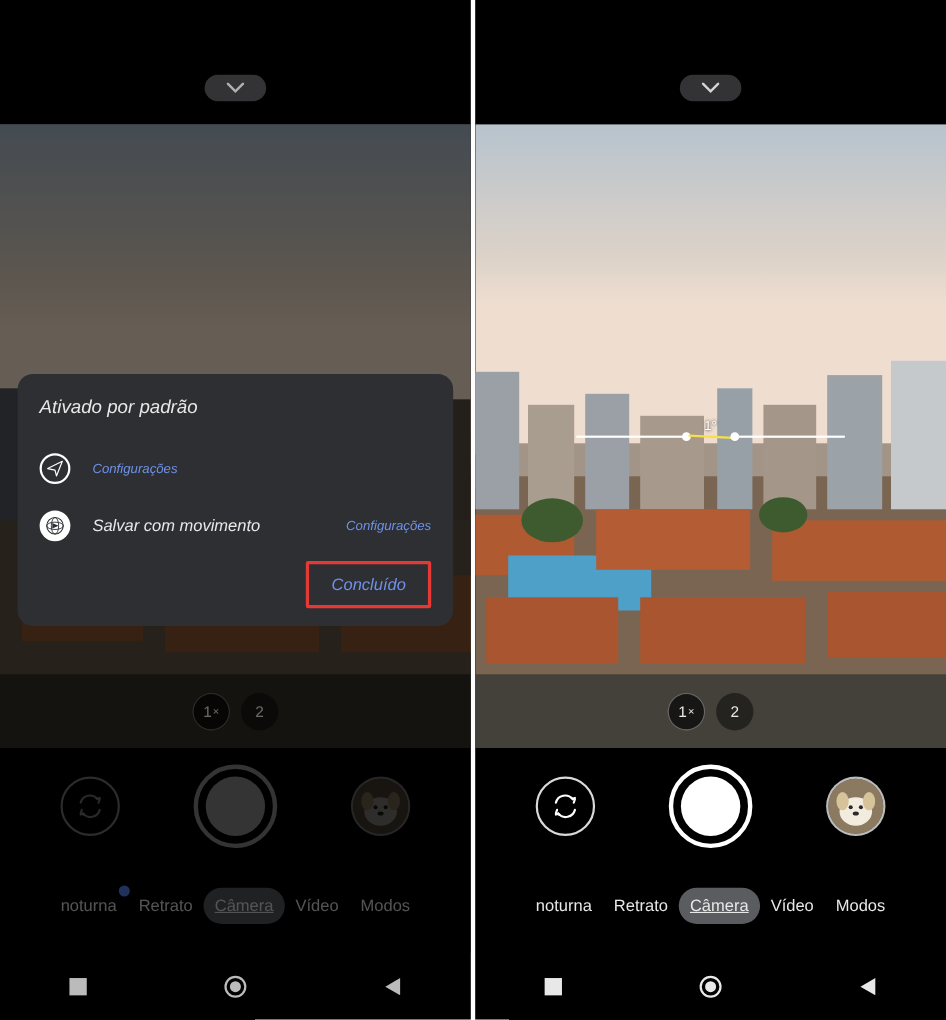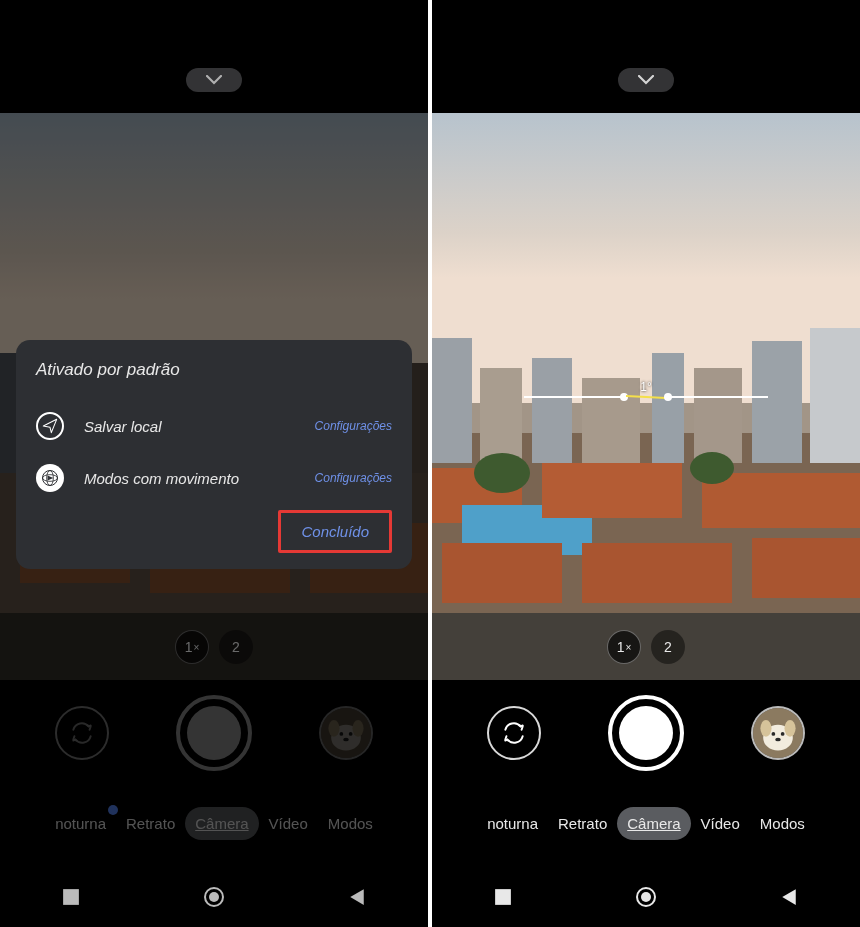--- a/index.html
+++ b/index.html
@@ -362,34 +362,33 @@
     </div>
 
     <div class="dialog">
       <div class="dialog-title">Ativado por padrão</div>
       <div class="dialog-row">
         <span class="icon loc">
           <svg width="16" height="16" viewBox="0 0 24 24">
               <path d="M2 12 L22 2 L14 22 L12 14 Z" fill="none" stroke="#fff" stroke-width="1.6" stroke-linejoin="round"></path>
             </svg>
         </span>
-        <span class="label">Salvar local</span>
         <span class="link">Configurações</span>
       </div>
       <div class="dialog-row">
         <span class="icon motion">
           <svg width="20" height="20" viewBox="0 0 24 24">
               <circle cx="12" cy="12" r="10" fill="#fff"></circle>
               <circle cx="12" cy="12" r="9" fill="none" stroke="#2d2f33" stroke-width="1.2"></circle>
               <ellipse cx="12" cy="12" rx="9" ry="4" fill="none" stroke="#2d2f33" stroke-width="1"></ellipse>
               <ellipse cx="12" cy="12" rx="4" ry="9" fill="none" stroke="#2d2f33" stroke-width="1"></ellipse>
               <path d="M9 9 L16 12 L9 15 Z" fill="#2d2f33"></path>
             </svg>
         </span>
-        <span class="label">Modos com movimento</span>
+        <span class="label">Salvar com movimento</span>
         <span class="link">Configurações</span>
       </div>
       <div class="dialog-footer">
         <span class="done-btn">Concluído</span>
       </div>
     </div>
 
   </div>
 
   <div class="divider"></div>

